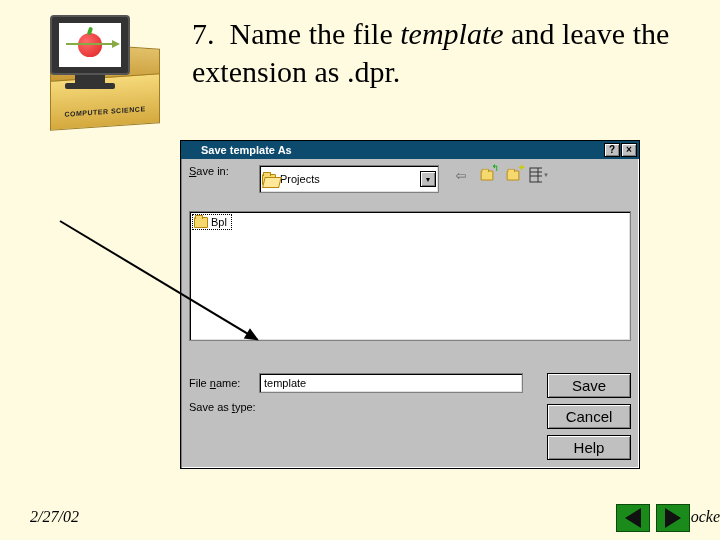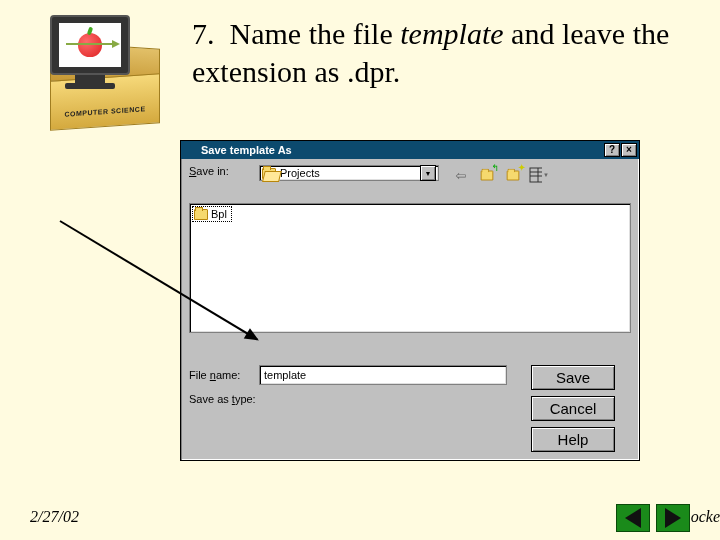--- a/index.html
+++ b/index.html
@@ -144,21 +144,21 @@
     font-weight:bold;
   }
   .row {
     display:flex;
     align-items:flex-start;
     padding: 6px 8px 2px 8px;
     gap:6px;
   }
   .label { width: 64px; }
   .combo {
-    height: 16px;
+    height: 28px;
     background:#fff;
     border:1px solid #808080;
     box-shadow: 1px 1px 0 #000 inset, -1px -1px 0 #dfdfdf inset;
     display:flex; align-items:center;
     padding: 0 2px;
     gap:4px;
   }
   .combo.savein { width: 180px; }
   .combo .dd {
     margin-left:auto;
@@ -194,21 +194,21 @@
     width:14px;height:11px;background:#f6d96e;border:1px solid #b8860b;border-radius:1px 1px 0 0; position:relative;
   }
   .folder-icon:before{
     content:"";position:absolute;top:-3px;left:0;width:6px;height:3px;background:#f6d96e;border:1px solid #b8860b;border-bottom:none;border-radius:1px 1px 0 0;
   }
   .folder-icon.open:after{
     content:"";position:absolute;left:-1px;top:2px;width:15px;height:9px;background:#ffe89a;border:1px solid #b8860b;transform:skewX(-14deg);transform-origin:left bottom;
   }
   .bottom-area{
     display:flex;
-    padding: 4px 24px 8px 8px;
+    padding: 4px 8px 8px 8px;
     gap:24px;
     margin-top:28px;
   }
   .fields { flex:1; display:flex; flex-direction:column; gap:8px; }
   .buttons { width:84px; display:flex; flex-direction:column; gap:6px; }
   .field-row{display:flex;align-items:center;gap:6px;}
   .input {
     height:20px;flex:1;
     background:#fff;
     border:1px solid #808080;

